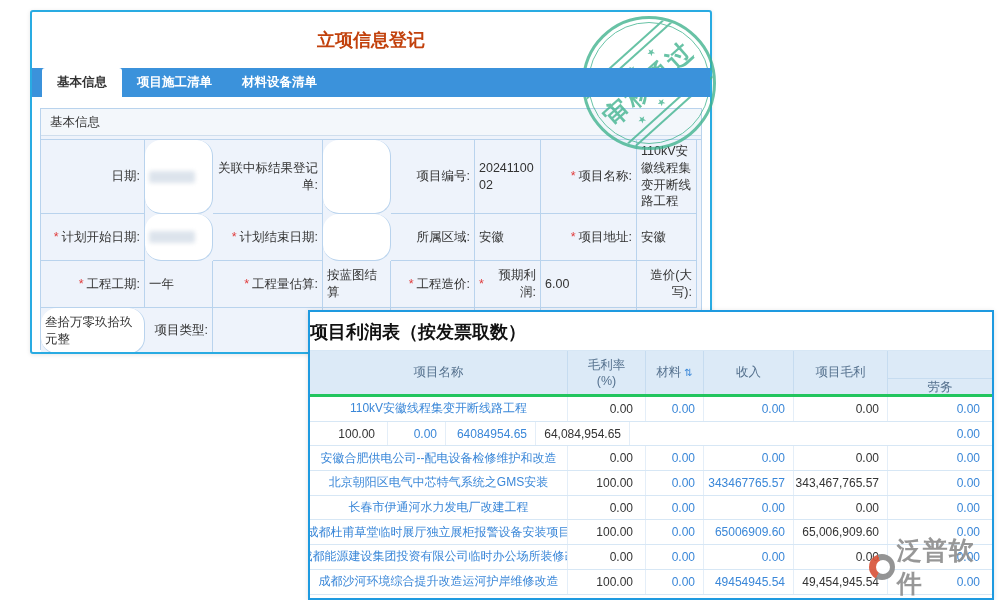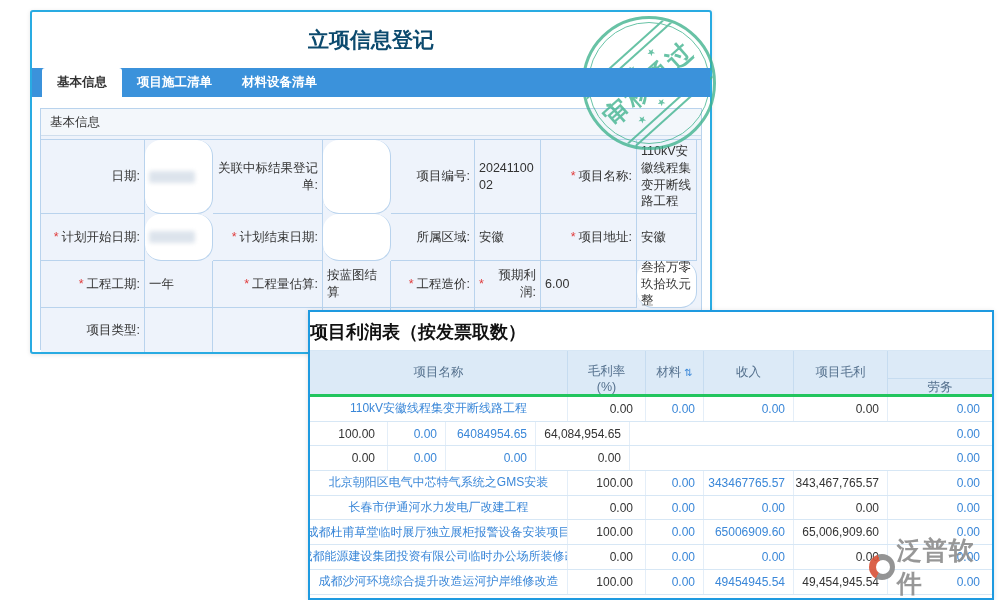--- a/index.html
+++ b/index.html
@@ -6,21 +6,21 @@
   body{
     width:1000px;height:600px;position:relative;overflow:hidden;
     background:#ffffff;font-family:"Liberation Sans","DejaVu Sans",sans-serif;
   }
   
   .win1{
     position:absolute;left:30px;top:10px;width:678px;height:340px;
     background:#fff;border:2px solid #29abe2;border-radius:3px;
     overflow:hidden;box-shadow:0 1px 4px rgba(0,0,0,.10);
   }
-  .win1-title{height:54px;line-height:56px;text-align:center;font-size:21px;font-weight:bold;color:#0c4a6e;}
+  .win1-title{height:54px;line-height:56px;text-align:center;font-size:18px;font-weight:bold;color:#c2410c;}
   .tabbar{
     position:absolute;left:0;top:56px;width:100%;height:29px;background:#3b92db;
     z-index:10;display:flex;align-items:stretch;padding-left:10px;box-sizing:border-box;
   }
   .tab{color:#fff;font-size:12.5px;font-weight:bold;display:flex;align-items:center;padding:0 15px;cursor:pointer;}
   .tab.active{background:#fff;color:#333;border-radius:3px 3px 0 0;}
   .form-panel{
     position:absolute;left:8px;right:8px;top:96px;bottom:2px;
     border:1px solid #b9d3ed;background:#eef3fb;box-sizing:border-box;
   }
@@ -58,21 +58,21 @@
     position:absolute;left:308px;top:310px;width:682px;height:286px;
     background:#fff;border:2px solid #1e9ae0;z-index:30;overflow:hidden;
     box-shadow:0 1px 5px rgba(0,0,0,.12);
   }
   .win2-title{height:38px;line-height:40px;text-align:left;font-weight:bold;font-size:18px;color:#111;border-bottom:1px solid #d7e7f5;}
   .thead{display:flex;height:46px;background:#dceaf7;border-bottom:3px solid #22c55e;box-sizing:border-box;}
   .hcell{
     display:flex;align-items:center;justify-content:center;text-align:center;
     font-size:12.5px;color:#55718e;border-right:1px solid #c6dcf0;box-sizing:border-box;
   }
-  .hcol0{width:258px;} .hcol1{width:78px;padding:0 16px;align-items:flex-end;} .hcol2{width:58px;}
+  .hcol0{width:258px;} .hcol1{width:78px;padding:0 16px;} .hcol2{width:58px;}
   .hcol3{width:90px;} .hcol4{width:94px;} .hcol5{flex:1;border-right:none;gap:28px;}
   .hsplit{flex-direction:column;padding:0;}
   .hsplit-top{flex:1;width:100%;}
   .hsplit-bot{flex:1;width:100%;border-top:1px solid #c6dcf0;display:flex;align-items:center;justify-content:center;}
   .sort-icon{color:#3a87d8;font-size:10px;margin-left:3px;}
   .trow{display:flex;height:24.7px;border-bottom:1px solid #d7e7f5;box-sizing:border-box;}
   .tcell{display:flex;align-items:center;box-sizing:border-box;font-size:12px;border-right:1px solid #e4eef8;}
   .col0{width:258px;justify-content:center;color:#3a87d8;white-space:nowrap;overflow:hidden;cursor:pointer;}
   .col1{width:78px;justify-content:flex-end;padding-right:12px;color:#333;}
   .col2{width:58px;justify-content:flex-end;padding-right:8px;color:#3a87d8;}
@@ -173,20 +173,23 @@
           <span class="star">*</span>
           <span>工程造价:</span>
         </div>
         <div class="fcell flabel">
           <span class="star">*</span>
           <span>预期利润:</span>
         </div>
         <div class="fcell fvalue">
           <span>6.00</span>
         </div>
+        <div class="fcell flabel">
+          <span>造价(大写):</span>
+        </div>
         <div class="fcell fvalue fwhite">
           <span>叁拾万零玖拾玖元整</span>
         </div>
         <div class="fcell flabel">
           <span>项目类型:</span>
         </div>
         <div class="fcell fvalue">
           <span></span>
         </div>
         <div class="fcell flabel">
@@ -255,20 +258,21 @@
         <div class="tcell col5">0.00</div>
       </div>
       <div class="trow">
         <div class="tcell col1">100.00</div>
         <div class="tcell col2">0.00</div>
         <div class="tcell col3">64084954.65</div>
         <div class="tcell col4">64,084,954.65</div>
         <div class="tcell col5">0.00</div>
       </div>
       <div class="trow">
+        <div class="tcell col0">安徽合肥供电公司--配电设备检修维护和改造</div>
         <div class="tcell col1">0.00</div>
         <div class="tcell col2">0.00</div>
         <div class="tcell col3">0.00</div>
         <div class="tcell col4">0.00</div>
         <div class="tcell col5">0.00</div>
       </div>
       <div class="trow">
         <div class="tcell col0">北京朝阳区电气中芯特气系统之GMS安装</div>
         <div class="tcell col1">100.00</div>
         <div class="tcell col2">0.00</div>

